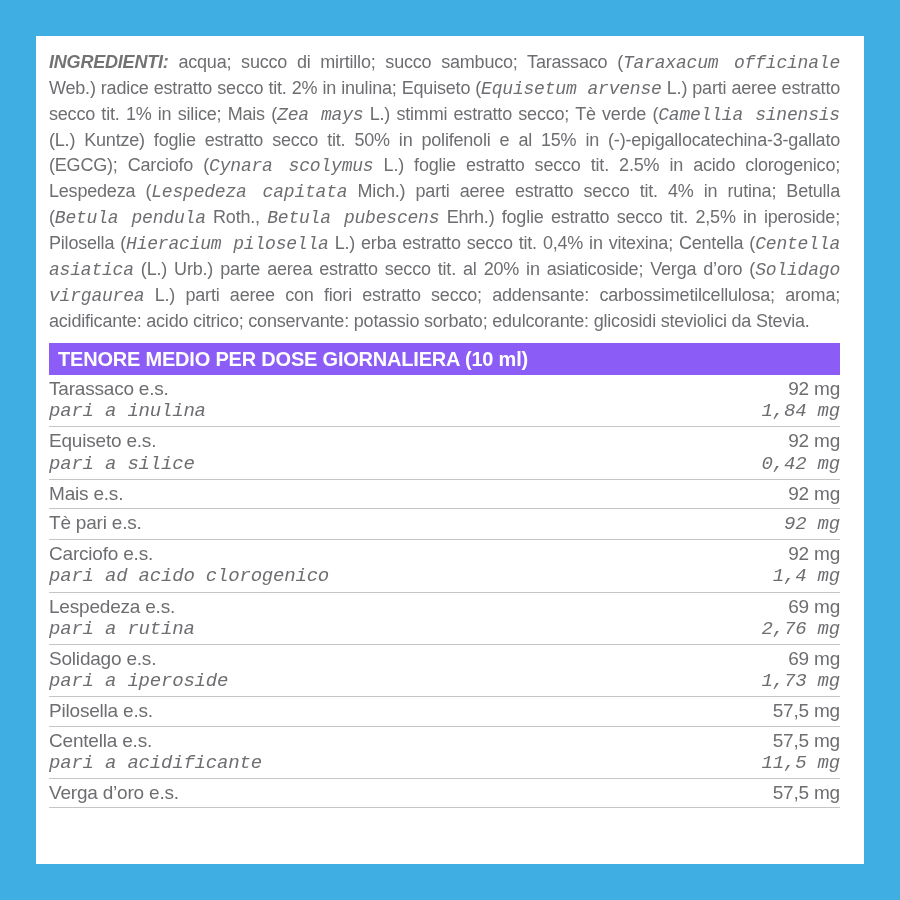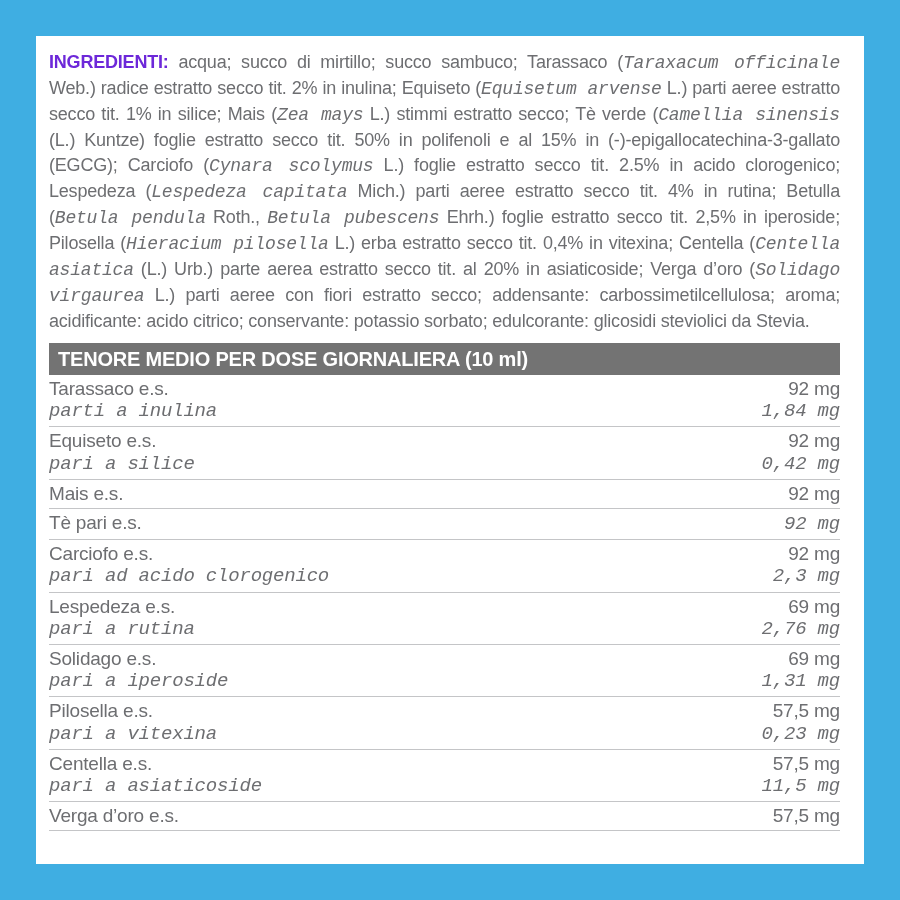--- a/index.html
+++ b/index.html
@@ -24,25 +24,26 @@
   .ingredients {
     margin: 0 0 9px 0;
     color: #6D6E71;
     font-size: 18px;
     line-height: 25px;
     text-align: justify;
     letter-spacing: -0.2px;
   }
   .it { font-style: italic; font-family: Liberation Mono, monospace; }
   .ing-label {
-    color: #6d28d9;
+    color: #737373;
     font-weight: 700;
+    font-style: italic;
   }
   .table-header {
-    background: #737373;
+    background: #8b5cf6;
     color: #ffffff;
     font-weight: 700;
     font-size: 20px;
     letter-spacing: -0.2px;
     height: 32px;
     line-height: 33px;
     padding-left: 9px;
     box-sizing: border-box;
   }
   .dosage-table { width: 100%; }
@@ -72,21 +73,21 @@
 
     <div class="table-header">TENORE MEDIO PER DOSE GIORNALIERA (10 ml)</div>
 
     <div class="dosage-table" id="dosage-table">
         <div class="group">
           <div class="row">
             <span class="name">Tarassaco e.s.</span>
             <span class="value">92 mg</span>
           </div>
           <div class="row it">
-            <span class="name">parti a inulina</span>
+            <span class="name">pari a inulina</span>
             <span class="value">1,84 mg</span>
           </div>
         </div>
         <div class="group">
           <div class="row">
             <span class="name">Equiseto e.s.</span>
             <span class="value">92 mg</span>
           </div>
           <div class="row it">
             <span class="name">pari a silice</span>
@@ -105,60 +106,56 @@
             <span class="value it">92 mg</span>
           </div>
         </div>
         <div class="group">
           <div class="row">
             <span class="name">Carciofo e.s.</span>
             <span class="value">92 mg</span>
           </div>
           <div class="row it">
             <span class="name">pari ad acido clorogenico</span>
-            <span class="value">2,3 mg</span>
+            <span class="value">1,4 mg</span>
           </div>
         </div>
         <div class="group">
           <div class="row">
             <span class="name">Lespedeza e.s.</span>
             <span class="value">69 mg</span>
           </div>
           <div class="row it">
             <span class="name">pari a rutina</span>
             <span class="value">2,76 mg</span>
           </div>
         </div>
         <div class="group">
           <div class="row">
             <span class="name">Solidago e.s.</span>
             <span class="value">69 mg</span>
           </div>
           <div class="row it">
             <span class="name">pari a iperoside</span>
-            <span class="value">1,31 mg</span>
+            <span class="value">1,73 mg</span>
           </div>
         </div>
         <div class="group">
           <div class="row">
             <span class="name">Pilosella e.s.</span>
             <span class="value">57,5 mg</span>
-          </div>
-          <div class="row it">
-            <span class="name">pari a vitexina</span>
-            <span class="value">0,23 mg</span>
           </div>
         </div>
         <div class="group">
           <div class="row">
             <span class="name">Centella e.s.</span>
             <span class="value">57,5 mg</span>
           </div>
           <div class="row it">
-            <span class="name">pari a asiaticoside</span>
+            <span class="name">pari a acidificante</span>
             <span class="value">11,5 mg</span>
           </div>
         </div>
         <div class="group">
           <div class="row">
             <span class="name">Verga d’oro e.s.</span>
             <span class="value">57,5 mg</span>
           </div>
         </div>
       </div>

